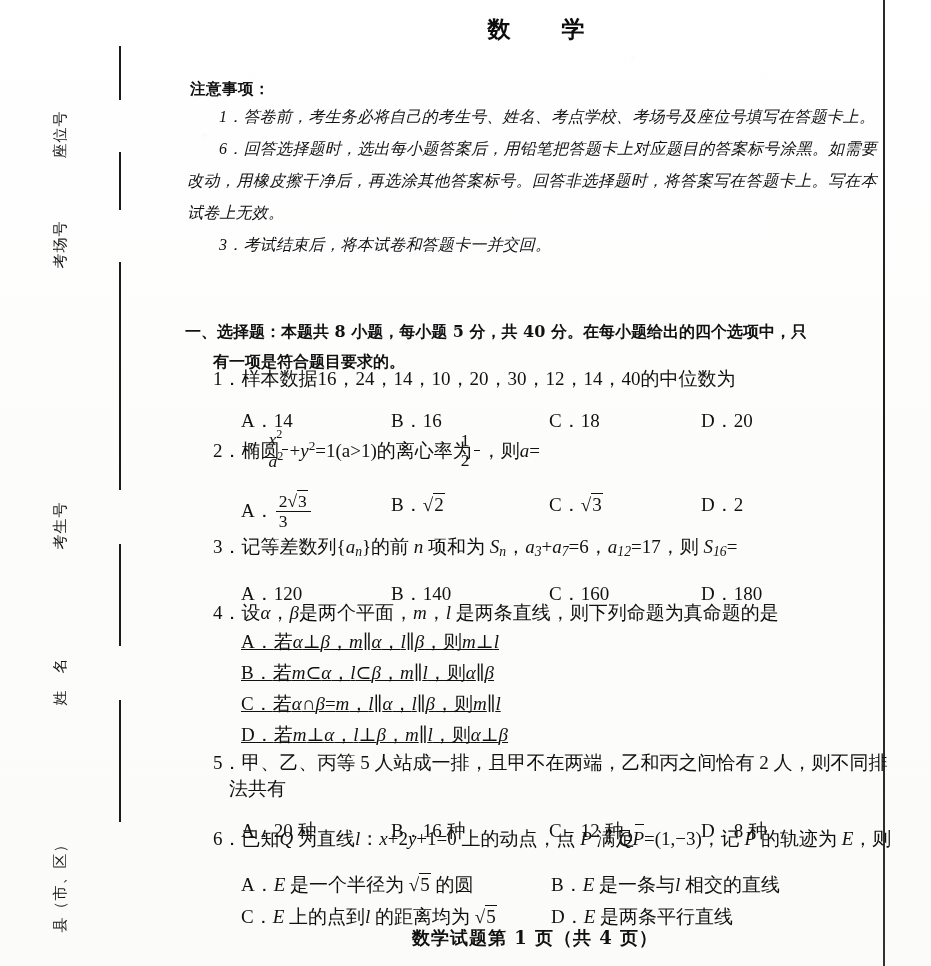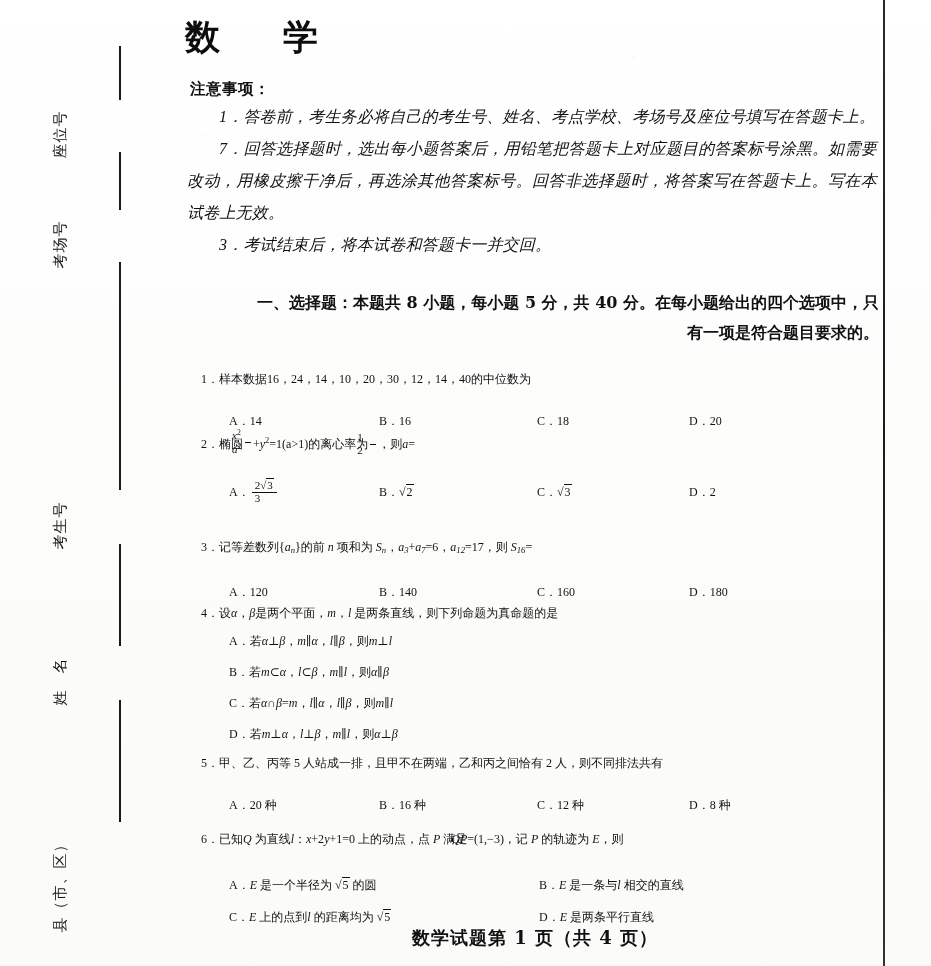--- a/index.html
+++ b/index.html
@@ -43,67 +43,68 @@
   
   .body{
     position:absolute;left:185px;top:0;width:700px;height:966px;
   }
   .rule-right{
     position:absolute;left:698px;top:0;width:2px;height:966px;
     background:linear-gradient(180deg,#2a2a2a,#1b1b1b 45%,#333);
   }
 
   .doc-title{
-    position:absolute;left:0;top:14px;width:700px;
+    position:absolute;left:8px;top:14px;width:700px;
+    text-align:center;
     font-family:"DejaVu Serif","Liberation Serif",serif;
     font-weight:bold;
-    font-size:35px;
+    font-size:23px;
     letter-spacing:14px;
     color:#0d0d0d;
   }
 
   .notice-head{
     position:absolute;left:5px;top:79px;
     font-family:"DejaVu Serif","Liberation Serif",serif;
     font-weight:bold;font-size:15.5px;letter-spacing:.5px;
   }
   .notice{
     position:absolute;left:2px;top:101px;width:690px;
     font-size:16px;line-height:32px;
     text-align:justify;
     letter-spacing:.2px;
   }
   .notice p{margin:0;text-indent:2em;font-style:italic;}
 
   .sec-head{
-    position:absolute;left:0px;top:288px;width:694px;
-    font-family:"DejaVu Serif","Liberation Serif",serif;
-    font-weight:bold;font-size:16px;line-height:30px;text-align:right;
+    position:absolute;left:0px;top:317px;width:694px;
+    font-family:"DejaVu Serif","Liberation Serif",serif;
+    font-weight:bold;font-size:16px;line-height:30px;
   }
   .sec-head .l2{display:block;padding-left:28px;}
 
   .q{
-    position:absolute;left:4px;width:700px;
-    font-size:12px;line-height:26px;
+    position:absolute;left:16px;width:700px;
+    font-size:19px;line-height:26px;
   }
   .q-stem{display:block;padding-left:16px;text-indent:-16px;margin-left:12px;}
   .opts{position:relative;height:26px;margin-top:16px;}
   .opt{position:absolute;white-space:nowrap;}
   .opt-a{left:40px;}
   .opt-b{left:190px;}
   .opt-c{left:348px;}
   .opt-d{left:500px;}
   .opts-2col{position:relative;margin-top:20px;}
   .opt2{position:absolute;white-space:nowrap;}
   .o2-a{left:40px;top:0;}
   .o2-b{left:350px;top:0;}
   .o2-c{left:40px;top:32px;}
   .o2-d{left:350px;top:32px;}
   .opts-stack{margin-left:40px;}
-  .opts-stack div{line-height:31px;white-space:nowrap;}
+  .opts-stack div{line-height:31px;white-space:nowrap;text-decoration:underline;}
 
   .it{font-style:italic;font-family:"Liberation Serif","DejaVu Serif",serif;}
   .sub{font-size:.72em;vertical-align:-0.25em;font-style:italic;}
   .sup{font-size:.7em;vertical-align:0.55em;}
   .frac{
     display:inline-block;vertical-align:-0.55em;
     font-size:.92em;line-height:1.08;
     margin:0 2px;
   }
   .frac .num{display:block;border-bottom:1.3px solid #111;padding:0 3px;}
@@ -143,21 +144,21 @@
 
   <div class="body">
     <div class="rule-right"></div>
 
     <div class="doc-title">数　学</div>
 
     <div class="notice-head">注意事项：</div>
 
     <div class="notice">
       <p>1．答卷前，考生务必将自己的考生号、姓名、考点学校、考场号及座位号填写在答题卡上。</p>
-      <p>7．回答选择题时，选出每小题答案后，用铅笔把答题卡上对应题目的答案标号涂黑。如需要改动，用橡皮擦干净后，再选涂其他答案标号。回答非选择题时，将答案写在答题卡上。写在本试卷上无效。</p>
+      <p>6．回答选择题时，选出每小题答案后，用铅笔把答题卡上对应题目的答案标号涂黑。如需要改动，用橡皮擦干净后，再选涂其他答案标号。回答非选择题时，将答案写在答题卡上。写在本试卷上无效。</p>
       <p>3．考试结束后，将本试卷和答题卡一并交回。</p>
     </div>
 
     <div class="sec-head">
       <span>一、选择题：本题共 8 小题，每小题 5 分，共 40 分。在每小题给出的四个选项中，只</span>
       <span class="l2">有一项是符合题目要求的。</span>
     </div>
 
     <div class="q" style="top:366px;">
       <span class="q-stem"><span>1．</span><span>样本数据</span><span>16，24，14，10，20，30，12，14，40</span><span>的中位数为</span></span>

